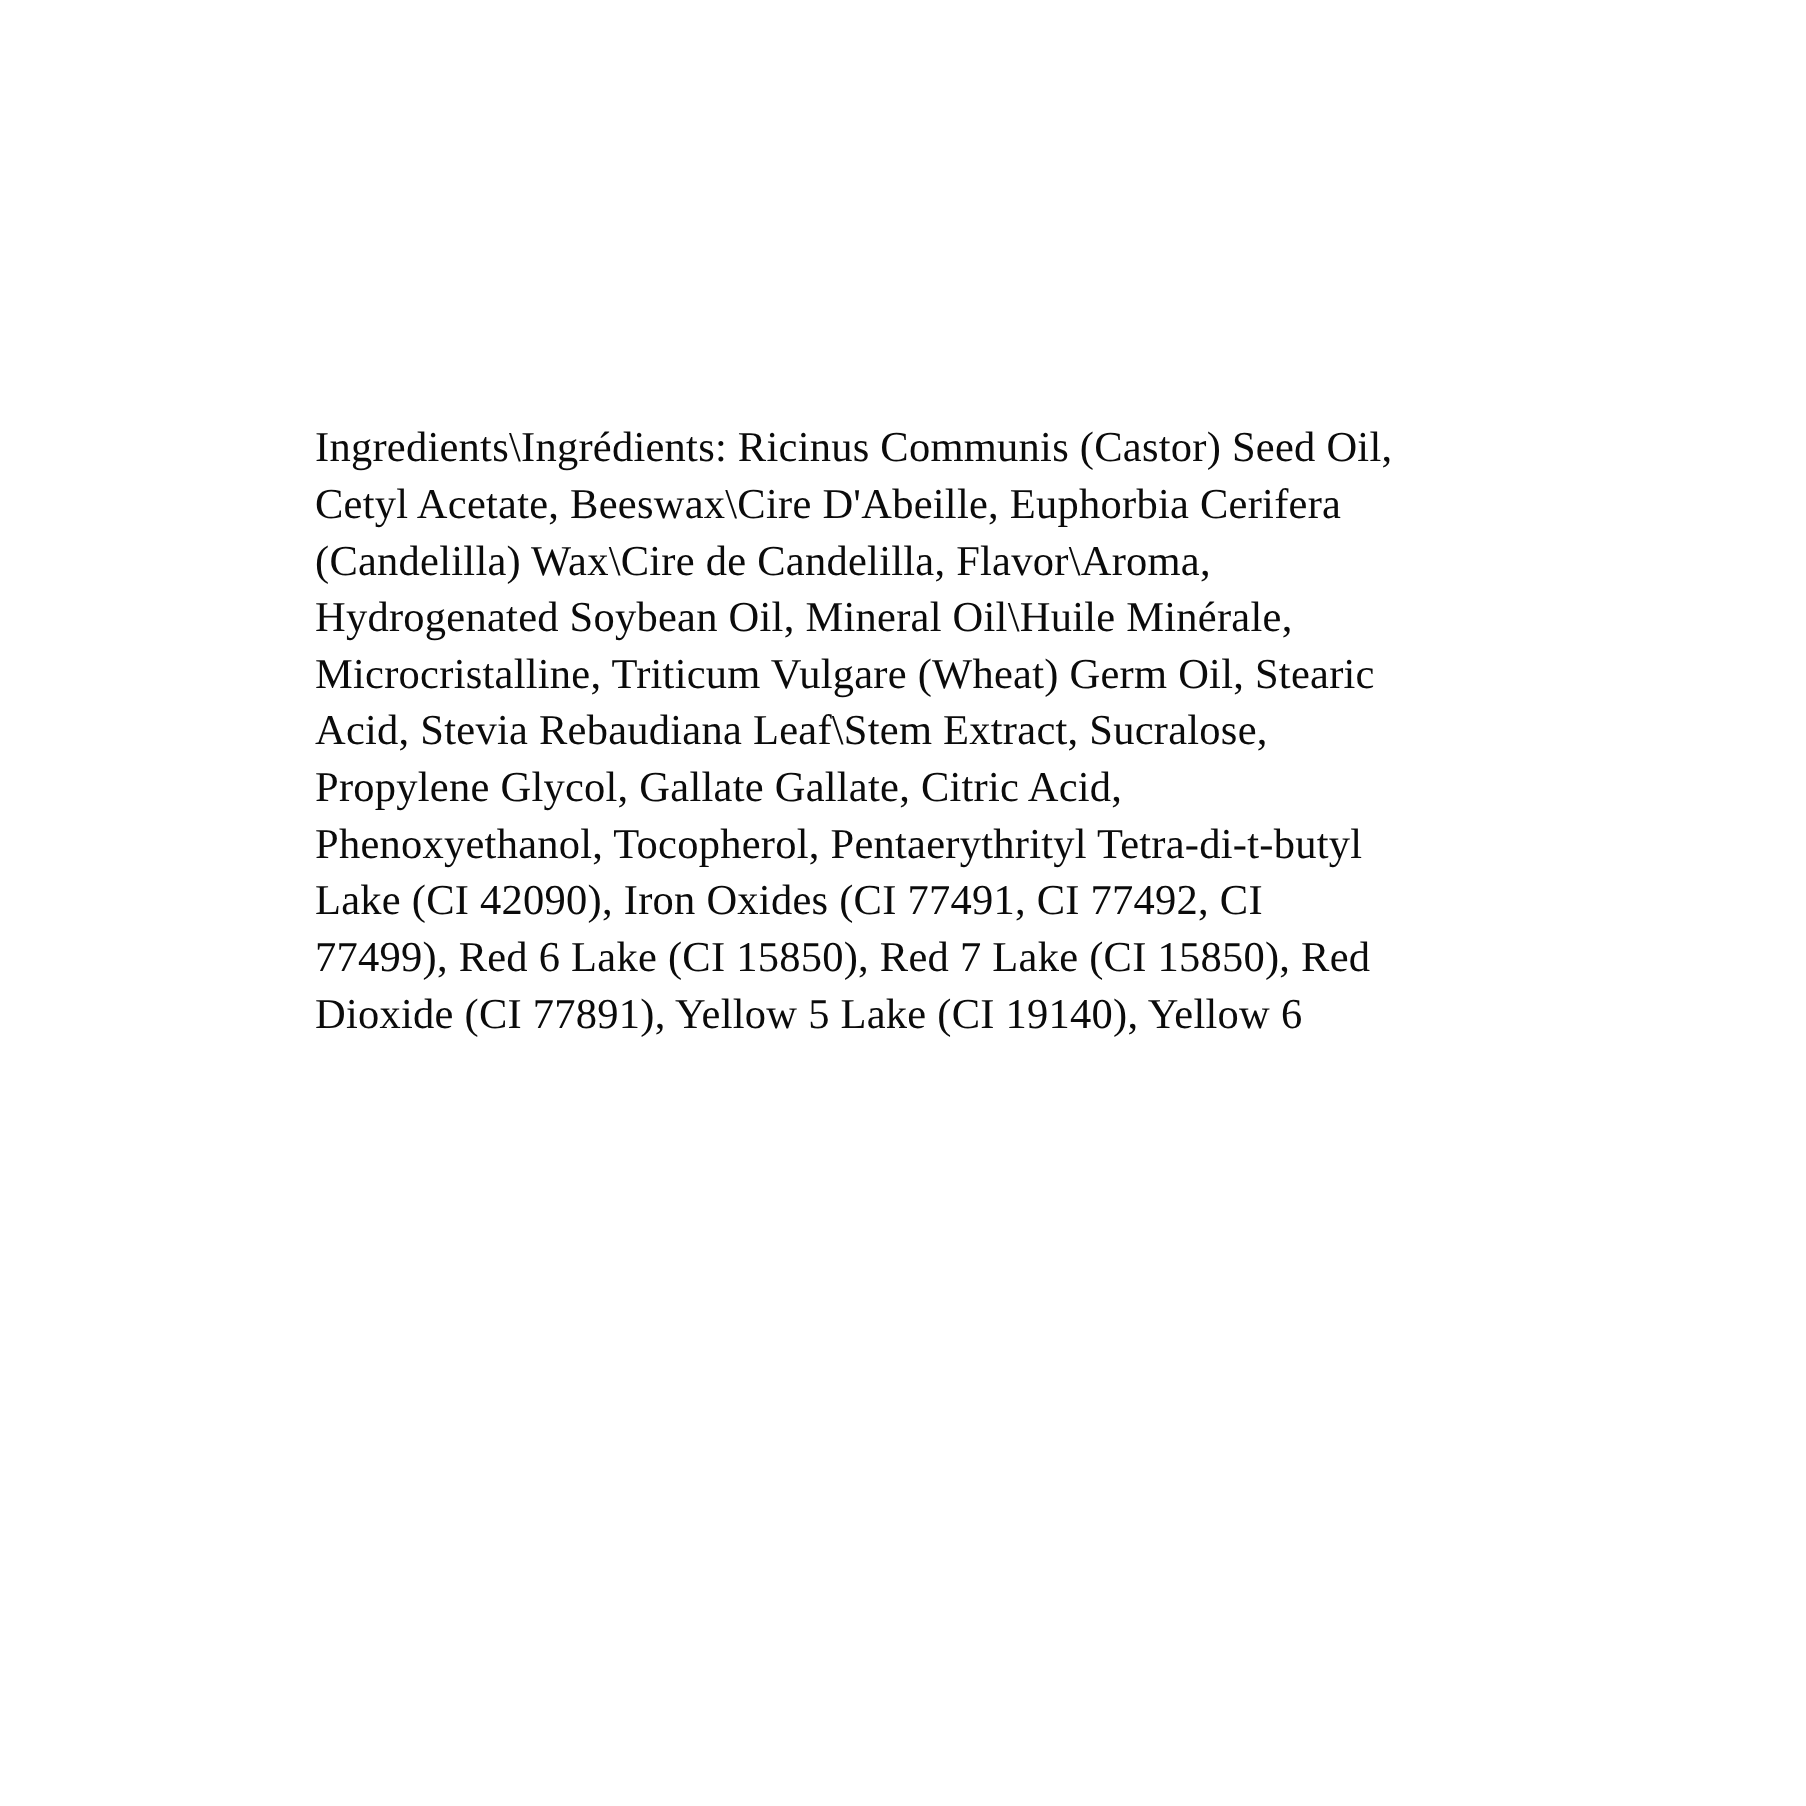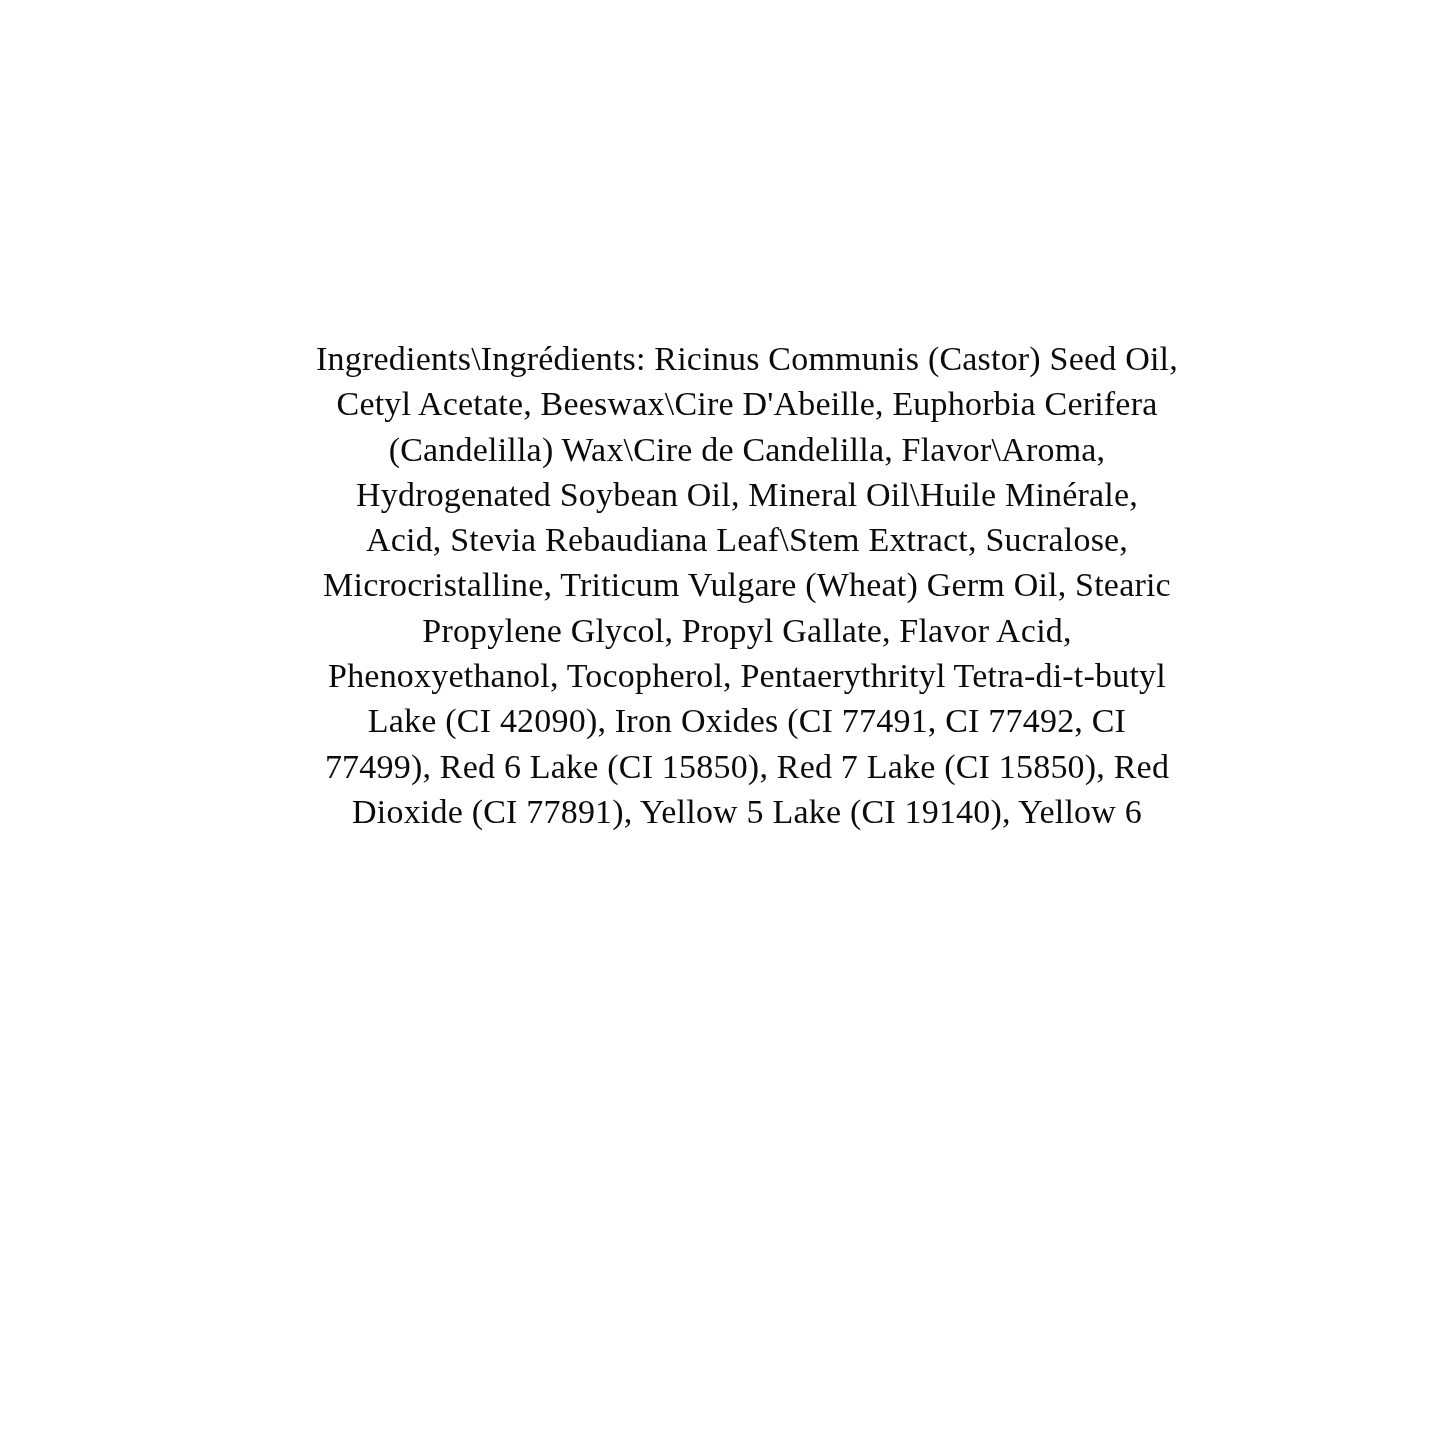--- a/index.html
+++ b/index.html
@@ -19,31 +19,30 @@
     top: 336px;
     width: 990px;
     font-family: "Liberation Serif", "DejaVu Serif", serif;
     font-size: 34px;
     line-height: 45.3px;
     color: #0b0b0b;
     letter-spacing: 0.2px;
   }
   .text-line {
     white-space: nowrap;
-    text-align: center;
   }
 </style>
 </head>
 <body>
 
 <div class="ingredients-block">
   <div class="text-line">Ingredients\Ingrédients: Ricinus Communis (Castor) Seed Oil,</div>
   <div class="text-line">Cetyl Acetate, Beeswax\Cire D'Abeille, Euphorbia Cerifera</div>
   <div class="text-line">(Candelilla) Wax\Cire de Candelilla, Flavor\Aroma,</div>
   <div class="text-line">Hydrogenated Soybean Oil, Mineral Oil\Huile Minérale,</div>
+  <div class="text-line">Microcristalline, Triticum Vulgare (Wheat) Germ Oil, Stearic</div>
   <div class="text-line">Acid, Stevia Rebaudiana Leaf\Stem Extract, Sucralose,</div>
-  <div class="text-line">Microcristalline, Triticum Vulgare (Wheat) Germ Oil, Stearic</div>
-  <div class="text-line">Propylene Glycol, Propyl Gallate, Flavor Acid,</div>
+  <div class="text-line">Propylene Glycol, Gallate Gallate, Citric Acid,</div>
   <div class="text-line">Phenoxyethanol, Tocopherol, Pentaerythrityl Tetra-di-t-butyl</div>
   <div class="text-line">Lake (CI 42090), Iron Oxides (CI 77491, CI 77492, CI</div>
   <div class="text-line">77499), Red 6 Lake (CI 15850), Red 7 Lake (CI 15850), Red</div>
   <div class="text-line">Dioxide (CI 77891), Yellow 5 Lake (CI 19140), Yellow 6</div>
 </div>
 
 </body></html>

